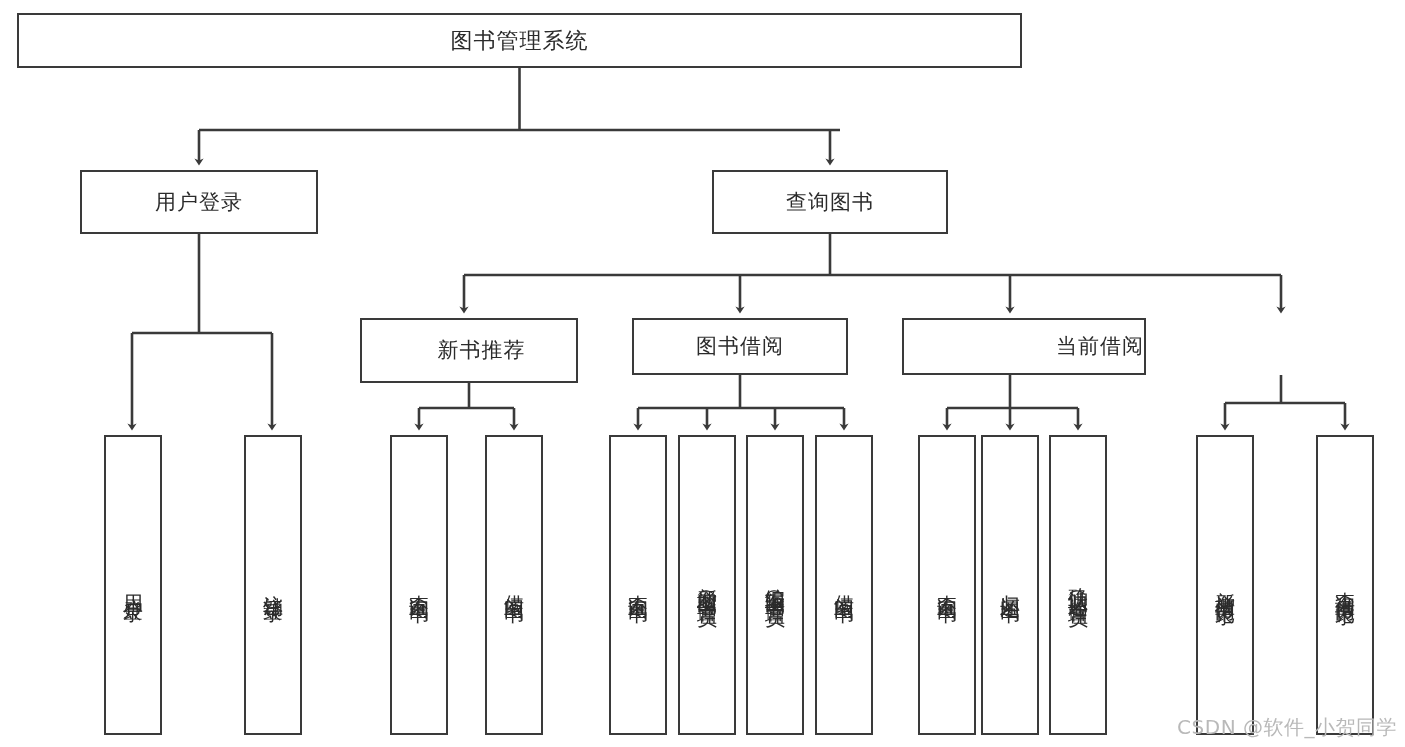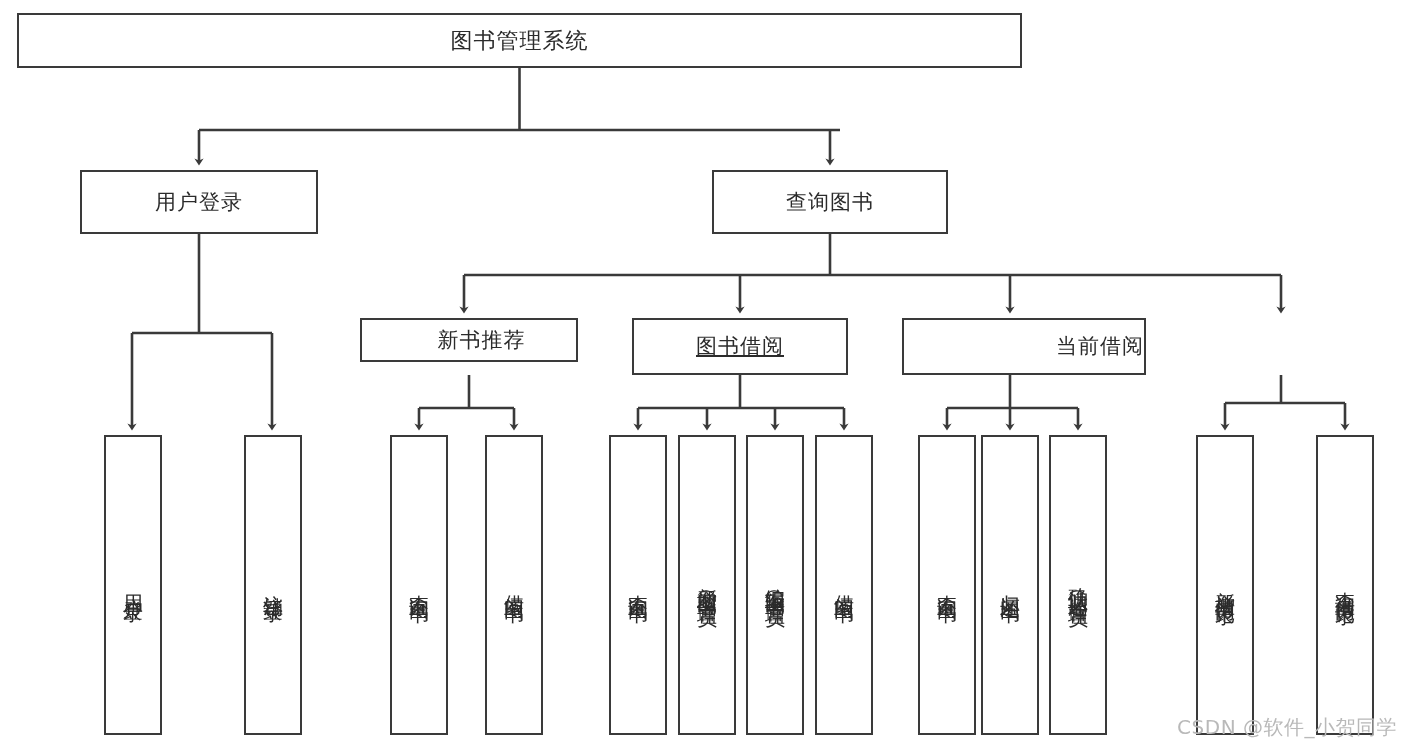--- a/index.html
+++ b/index.html
@@ -137,25 +137,25 @@
   </div>
 
   <div class="node horiz" style="left:80px; top:170px; width:238px; height:64px;">
     <span class="label">用户登录</span>
   </div>
 
   <div class="node horiz" style="left:712px; top:170px; width:236px; height:64px;">
     <span class="label">查询图书</span>
   </div>
 
-  <div class="node horiz" style="left:360px; top:318px; width:218px; height:44px;padding-left:25px;">
+  <div class="node horiz" style="left:360px; top:318px; width:218px; height:65px;padding-left:25px;">
     <span class="label">新书推荐</span>
   </div>
 
-  <div class="node horiz" style="left:632px; top:318px; width:216px; height:57px;text-decoration:underline;">
+  <div class="node horiz" style="left:632px; top:318px; width:216px; height:57px;">
     <span class="label">图书借阅</span>
   </div>
 
   <div class="node horiz" style="left:902px; top:318px; width:244px; height:57px;justify-content:flex-end;">
     <span class="label">当前借阅</span>
   </div>
 
 
   <div class="node vert" style="left:104px; top:435px; width:58px; height:300px;">
     <span class="label">用户登录</span>

